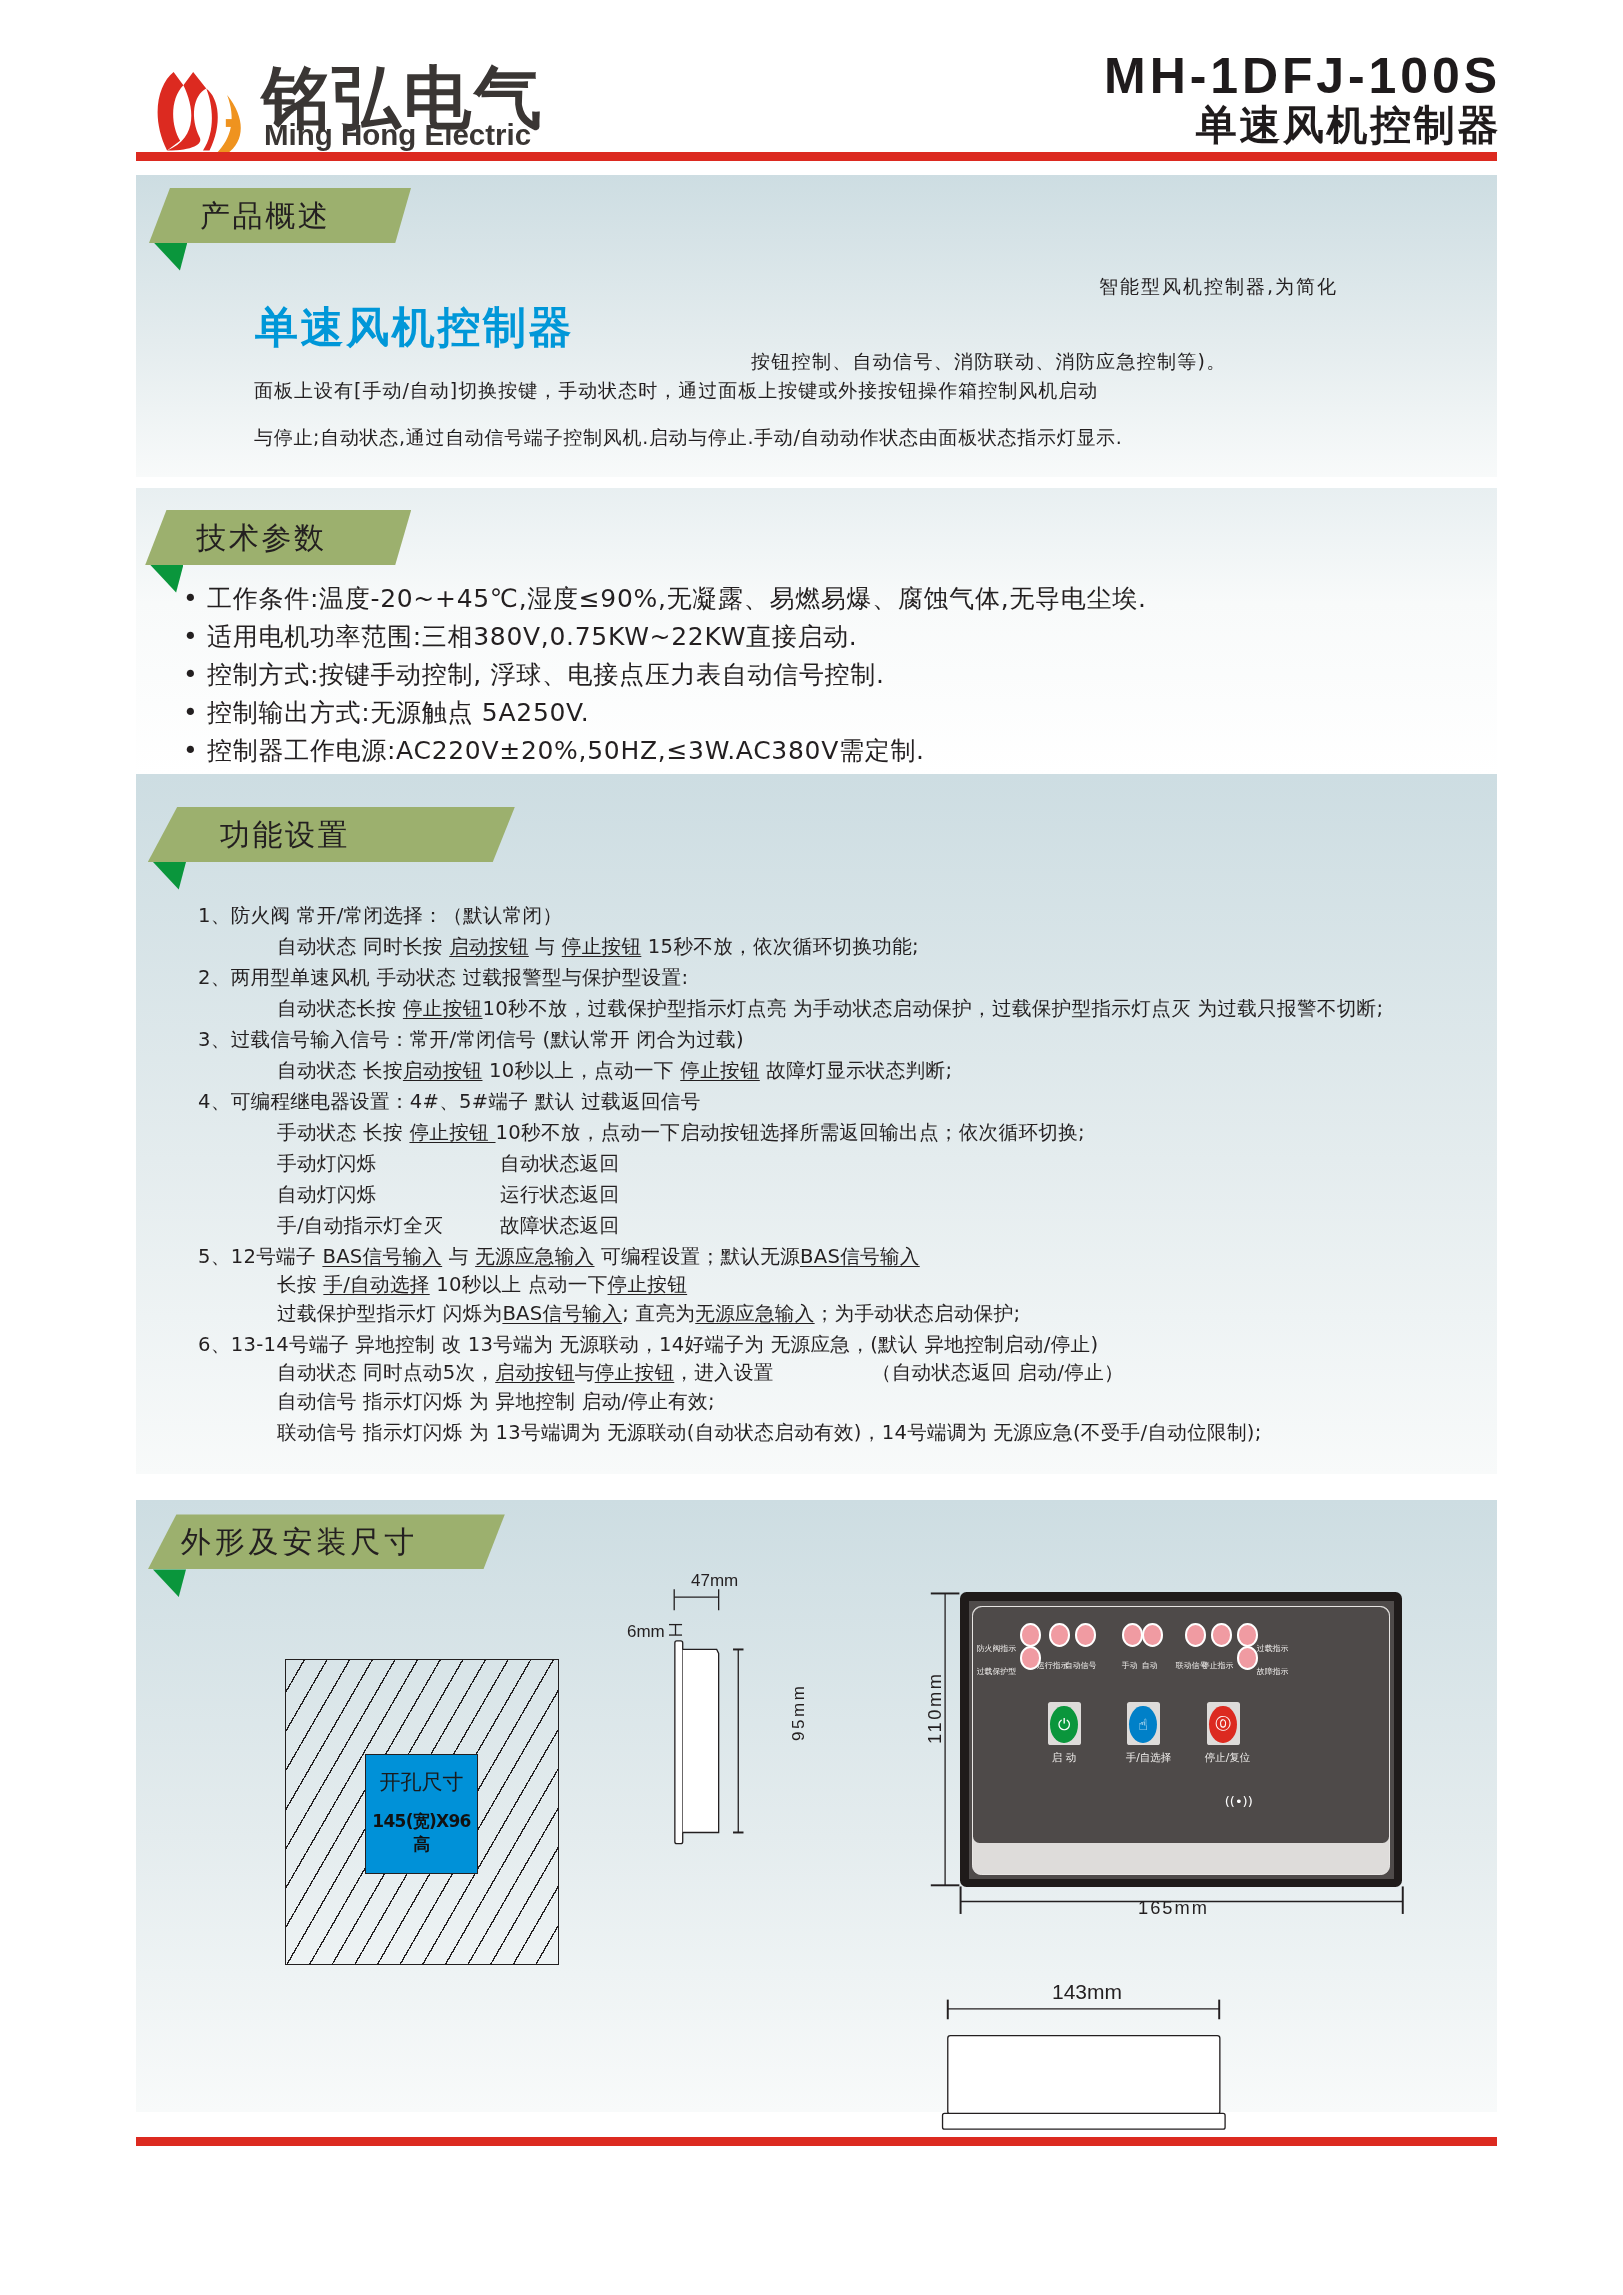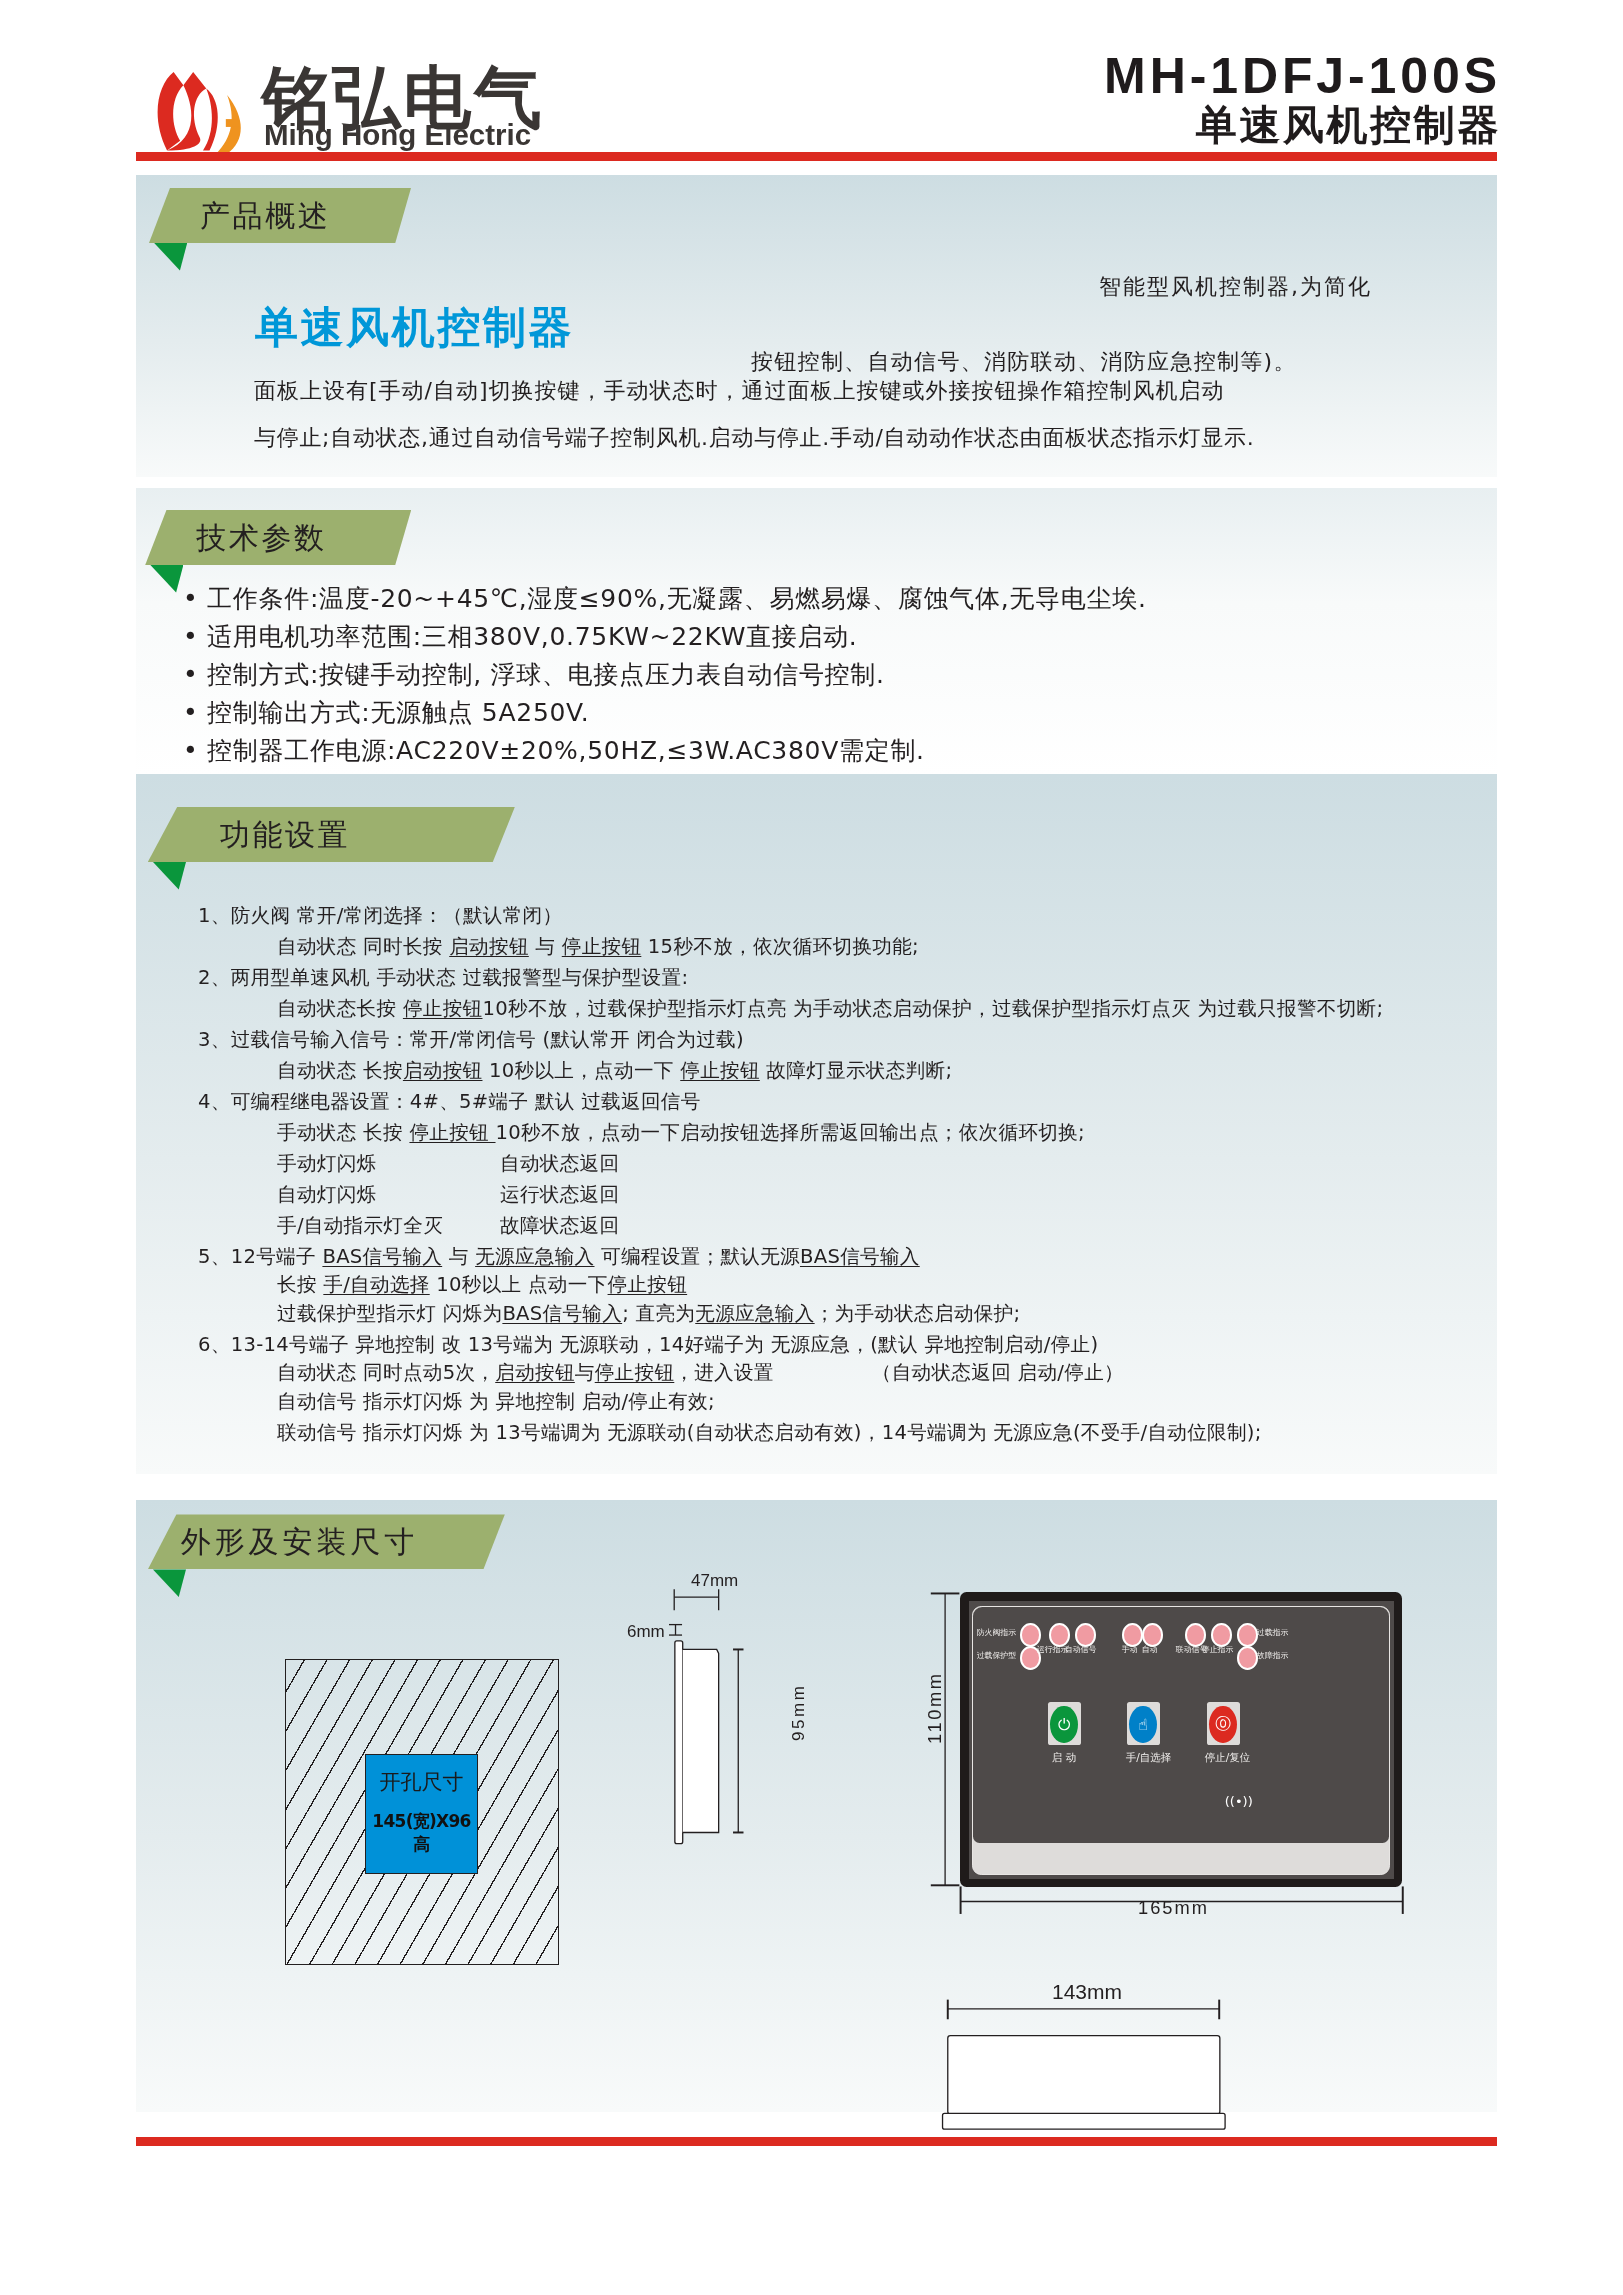--- a/index.html
+++ b/index.html
@@ -11,38 +11,38 @@
   .brand-en{left:264px;top:120px;font-size:29.5px;font-weight:bold;color:#3a3634;font-family:"Liberation Sans",sans-serif;line-height:1;}
   .model{right:122px;top:51px;font-size:50px;font-weight:bold;letter-spacing:3.9px;text-align:right;font-family:"Liberation Sans",sans-serif;line-height:1;color:#1f1b1c;}
   .model-sub{right:122px;top:105px;font-size:41px;font-weight:bold;letter-spacing:2.6px;text-align:right;line-height:1;color:#1f1b1c;}
   .redbar{left:136px;width:1361px;height:9.2px;background:#dc2a20;}
   
   .panel{left:136px;width:1361px;background:linear-gradient(180deg,#cddde2 0%,#e4ecee 55%,#f8fafa 100%);}
   .tag{height:55px;}
   .tag .band{position:absolute;left:0;top:0;width:100%;height:55px;background:#9cb06e;clip-path:polygon(8% 0,100% 0,94% 100%,0 100%);}
   .tag .flap{position:absolute;left:5.2px;top:55px;width:33px;height:27.5px;background:#0a963c;clip-path:polygon(0 0,100% 0,78% 100%);}
   .tag .lbl{position:absolute;left:51px;top:6.5px;font-size:30px;color:#231f20;letter-spacing:2.6px;line-height:42px;}
-  .txt{font-size:22px;line-height:39px;color:#231f20;letter-spacing:0.7px;}
+  .txt{font-size:19px;line-height:39px;color:#231f20;letter-spacing:0.7px;}
   .big-blue{font-size:43px;font-weight:bold;color:#0097d8;letter-spacing:2.6px;}
   .bullet{font-size:25px;line-height:38px;letter-spacing:0.7px;}
   .fn{font-size:19.6px;line-height:31px;letter-spacing:0.3px;}
   u{text-underline-offset:3.3px;}
   .indent{padding-left:79px;}
   
   .hatch{left:285px;top:1659px;width:272px;height:304px;border:1.3px solid #231f20;background:repeating-linear-gradient(-60deg,transparent 0 18.3px,#231f20 18.3px 19.6px);}
   .cutout{position:absolute;left:79px;top:94px;width:111px;height:118px;background:#0091d8;border:1.3px solid #231f20;text-align:center;}
   .cutout .l1{font-family:"DejaVu Serif",serif;font-size:21px;color:#1a1a1a;margin-top:13px;}
   .cutout .l2{font-size:17px;font-weight:bold;color:#111;margin-top:14.4px;letter-spacing:-0.7px;}
   .dimtxt{font-size:18.3px;font-family:"Liberation Sans",sans-serif;color:#231f20;}
   .device{left:960px;top:1592px;width:442px;height:295px;background:#1f1b1a;border-radius:6.5px;}
   .device .inner{position:absolute;left:8.5px;top:8.5px;right:8.5px;bottom:8.5px;background:#4f4b4a;}
   .device .face{position:absolute;left:11.8px;top:14.4px;right:11.8px;bottom:11.8px;background:#dedcda;border-radius:9.2px;border:1.3px solid #e8e6e4;}
   .device .dark{position:absolute;left:0;top:0;right:0;height:236px;background:#4e4a49;border-radius:9.2px 9.2px 6.5px 6.5px;}
   .led{position:absolute;width:17px;height:19.6px;border-radius:50%;background:#f09ba2;border:2px solid #ffffff;}
-  .ledlbl{position:absolute;font-size:7.9px;color:#f3f1ef;white-space:nowrap;}
+  .ledlbl{position:absolute;font-size:7.9px;color:#f3f1ef;white-space:nowrap;margin-top:16px;}
   .btnbox{position:absolute;width:33px;height:43px;background:#dedcda;border-radius:2.6px;}
   .btnc{position:absolute;left:2.6px;top:3.3px;width:27.5px;height:37px;border-radius:50%;display:flex;align-items:center;justify-content:center;color:#fff;font-size:15.7px;}
   .btnlbl{position:absolute;font-size:10.5px;color:#f1efed;white-space:nowrap;}
 </style>
 </head>
 <body>
 
 <svg class="abs logo" viewBox="0 0 170 150">
   <path d="M20 140 C-5 90 5 40 30 20 L45 40 C25 60 25 100 40 125 Z" fill="#dc2a20"></path>
   <path d="M45 40 L60 20 L80 45 C60 55 55 90 70 120 C75 130 60 140 20 140 C70 120 60 70 45 40Z" fill="#dc2a20"></path>

